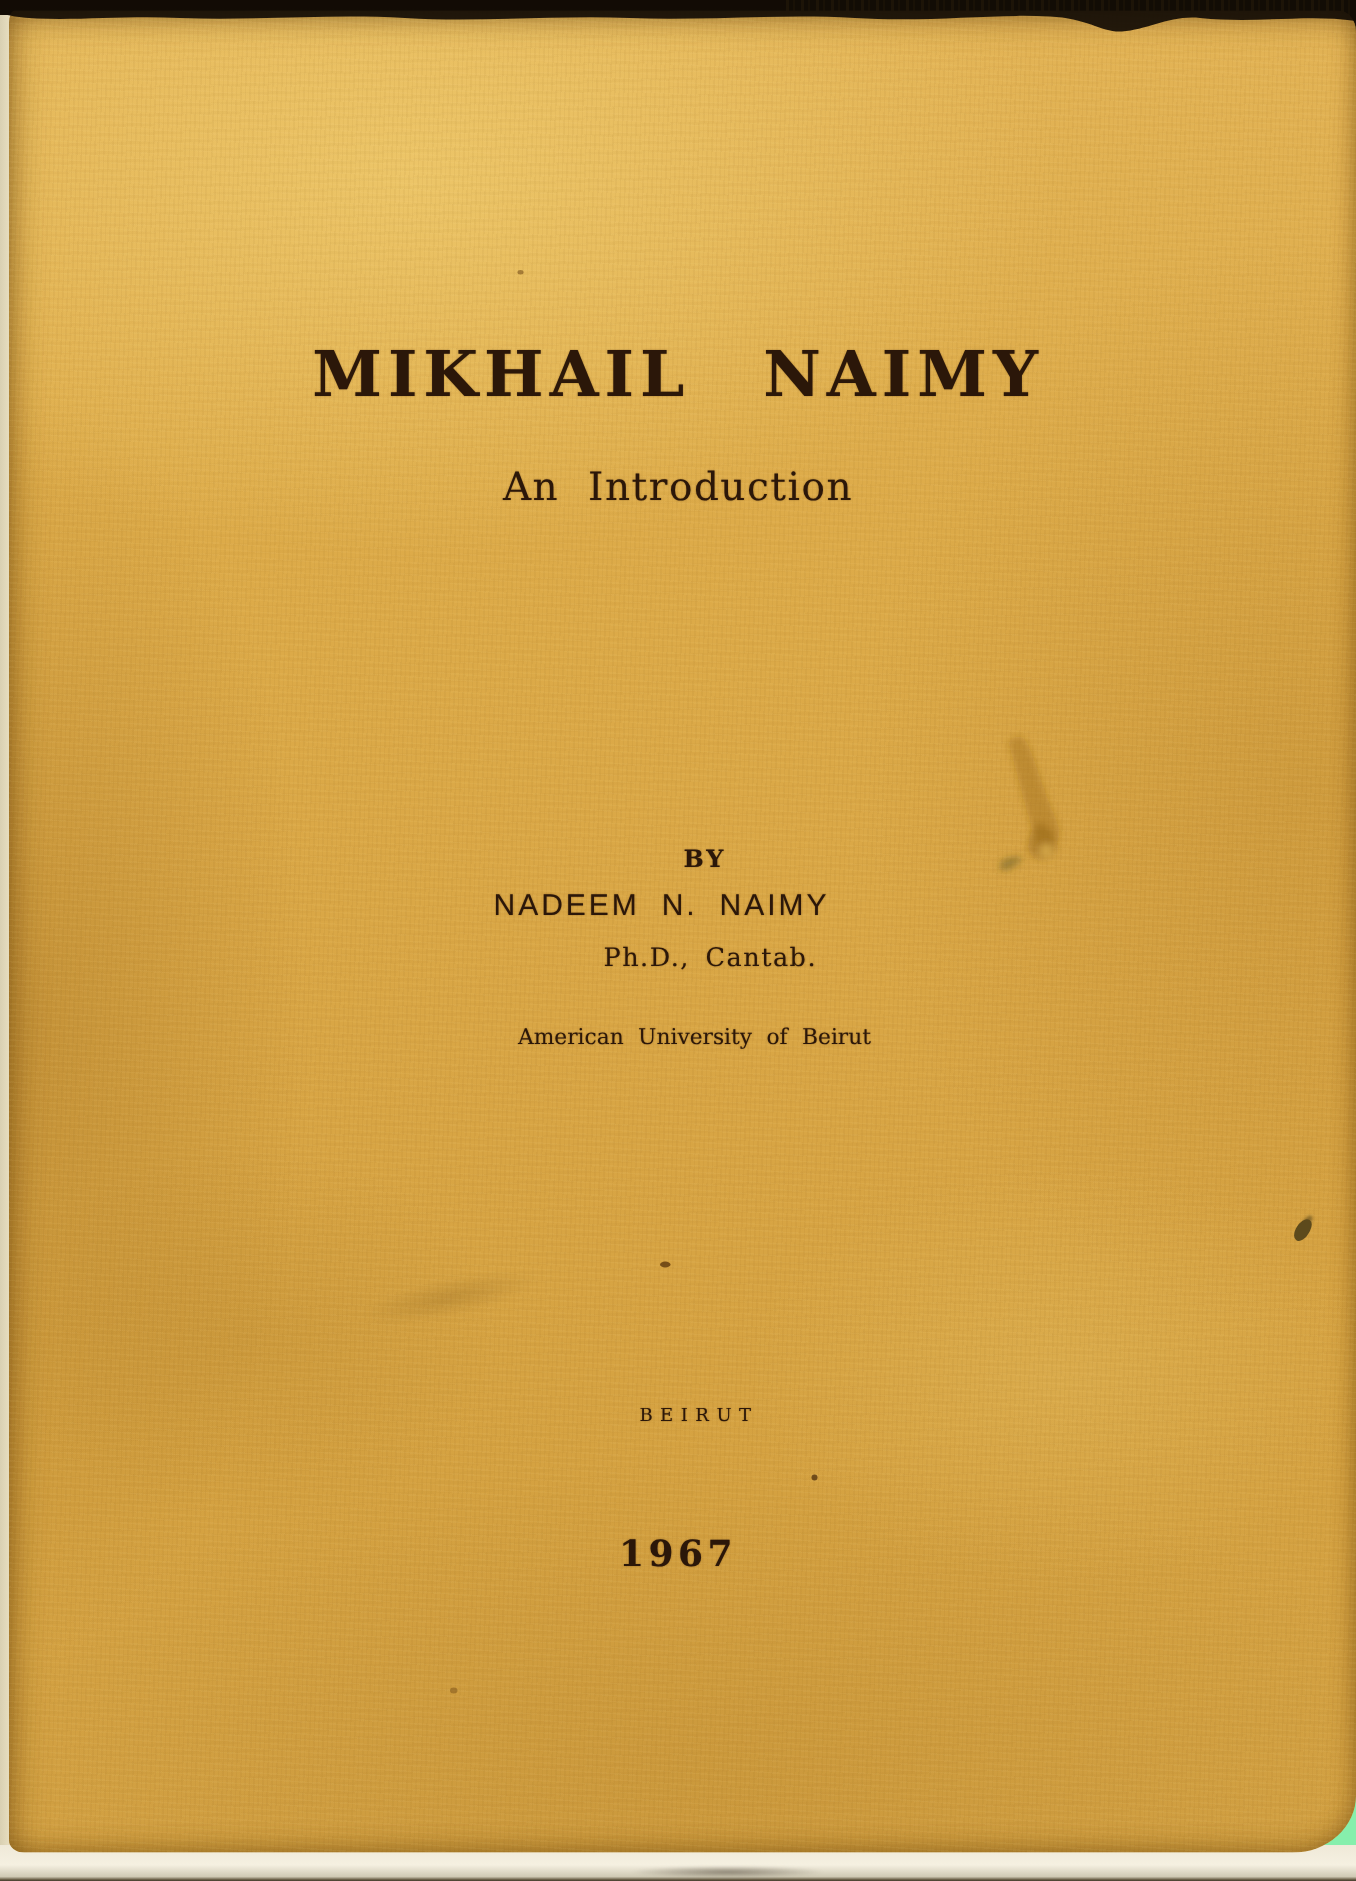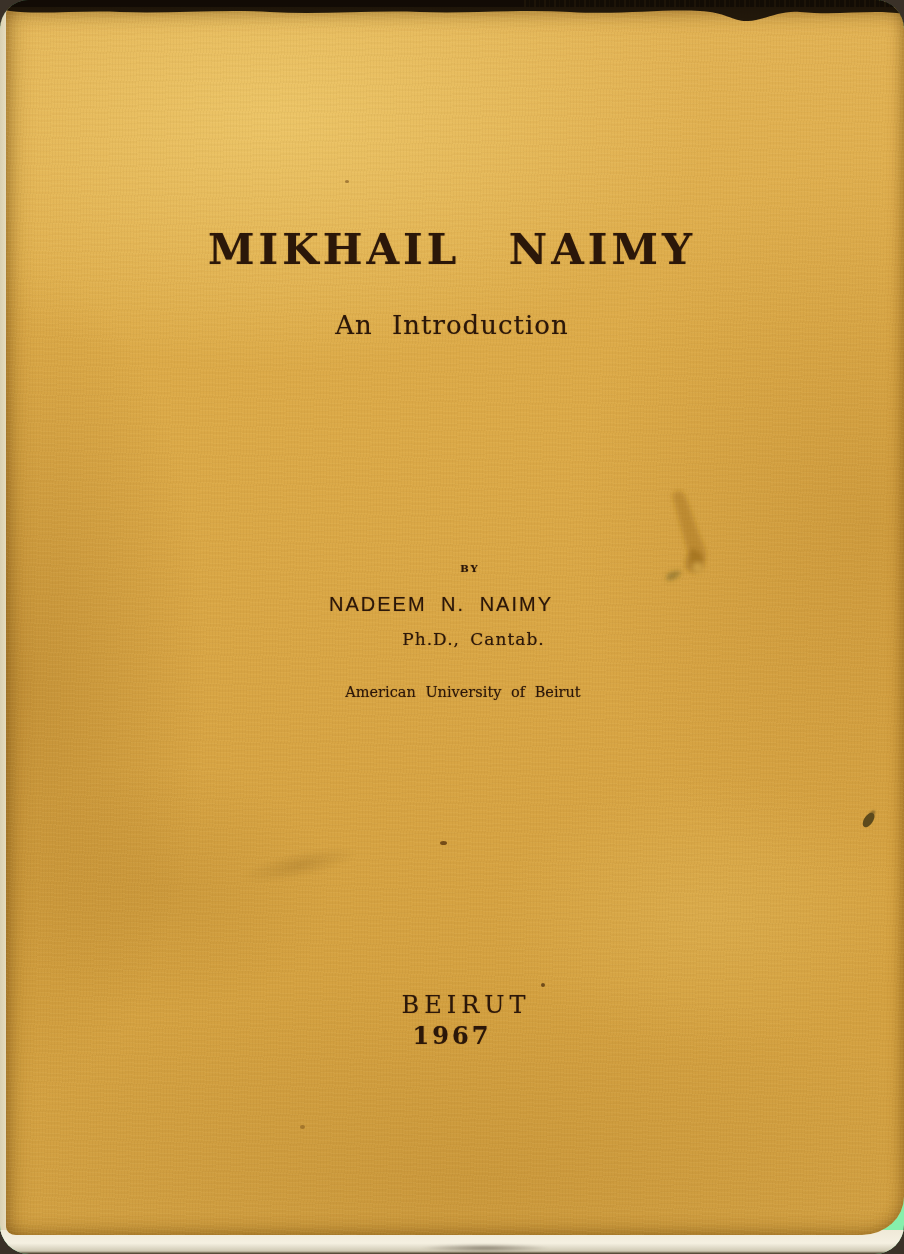--- a/index.html
+++ b/index.html
@@ -3,21 +3,20 @@
 <meta charset="utf-8">
 <style>
   html,body{margin:0;padding:0;background:#3a3128;}
   .scan{
     position:relative;
     width:904px;height:1254px;
     margin:0 auto;
     overflow:hidden;
     background:#86efac;
     font-family:"DejaVu Serif","Liberation Serif",serif;
-    border-radius:29px;
   }
   
   .backdrop-top{
     position:absolute;top:0;left:0;right:0;height:26px;
     background:linear-gradient(180deg,#0e0903 0%,#191106 55%,#241808 100%);
   }
   .backdrop-top .streaks{
     position:absolute;top:0;right:0;width:42%;height:16px;
     background:repeating-linear-gradient(90deg,
       rgba(214,160,52,.85) 0 2px, rgba(24,15,5,.9) 2px 5px,
@@ -77,28 +76,28 @@
     position:absolute;left:240px;top:852px;width:120px;height:26px;pointer-events:none;
     background:radial-gradient(ellipse at 50% 50%, rgba(120,82,22,.22), rgba(120,82,22,0) 70%);
     transform:rotate(-12deg);filter:blur(1px);
   }
   
   .tx{position:absolute;left:0;right:0;text-align:center;color:#2b1709;
       text-shadow:0 0 1px rgba(64,32,10,.55);white-space:nowrap;}
   .title{top:225px;font-size:42px;font-weight:bold;letter-spacing:4px;word-spacing:30px;
          font-family:"DejaVu Serif","Liberation Serif",serif;}
   .subtitle{top:310px;font-size:26px;letter-spacing:1px;word-spacing:10px;}
-  .byline{top:563px;font-size:10px;font-weight:bold;letter-spacing:2px;margin-left:36px;}
+  .byline{top:563px;font-size:16px;font-weight:bold;letter-spacing:2px;margin-left:36px;}
   .author{top:593px;font-size:20px;letter-spacing:2px;word-spacing:7px;
           font-family:"Liberation Sans","DejaVu Sans",sans-serif;
           left:-22px;}
   .creds{top:629px;font-size:17px;letter-spacing:1px;word-spacing:4px;margin-left:43px;}
   .dept{top:663px;font-size:14.5px;word-spacing:5px;}
   .univ{top:684px;font-size:14.5px;word-spacing:5px;padding-left:22px;}
-  .place{top:991px;font-size:24px;letter-spacing:5px;padding-left:28px;}
+  .place{top:936px;font-size:12px;letter-spacing:5px;padding-left:28px;}
   .year{top:1021px;font-size:24px;letter-spacing:3px;font-weight:bold;}
 </style>
 </head>
 <body>
 
 <div class="scan">
 
   <div class="backdrop-top">
     <div class="streaks"></div>
   </div>

